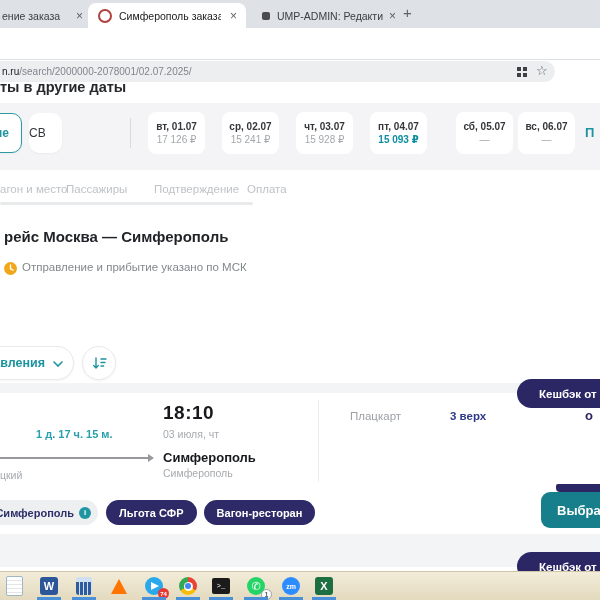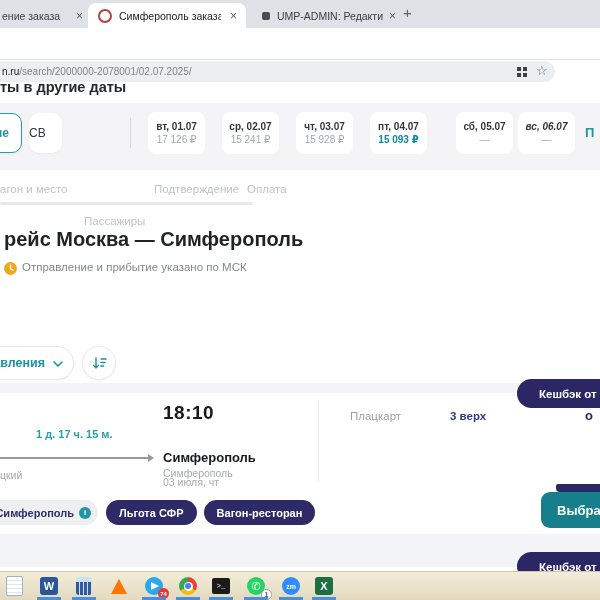--- a/index.html
+++ b/index.html
@@ -36,21 +36,21 @@
   .dday{font-size:10px;font-weight:600;color:#33363a;}
   .dprice{font-size:10px;color:#a3a7ab;margin-top:2px;}
   .dprice.hl{color:#0c8da0;font-weight:bold;}
   .morelink{left:585px;top:125px;font-size:13px;font-weight:600;color:#1b93a0;}
 
   
   .step{top:183px;font-size:11.5px;color:#bfc3c7;white-space:nowrap;}
   .stepline{left:0;top:202px;width:253px;height:3px;background:#e9eaeb;border-radius:2px;}
 
   
-  .ptitle{left:4px;top:228px;font-size:20px;font-weight:800;color:#1f2226;white-space:nowrap;}
+  .ptitle{left:4px;top:228px;font-size:15px;font-weight:800;color:#1f2226;white-space:nowrap;}
   .notice{left:22px;top:261px;font-size:11.5px;color:#83888d;}
   .clock{left:4px;top:262px;}
 
   
   .fchip{left:-58px;top:346px;width:132px;height:34px;background:#fff;border:1px solid #e7e9ea;
          border-radius:17px;box-shadow:0 1px 3px rgba(0,0,0,.05);box-sizing:border-box;}
   .fchip span{position:absolute;right:28px;top:9px;font-size:12.5px;font-weight:600;color:#1b93a0;}
   .fchip svg{position:absolute;right:10px;top:14px;}
   .sortbtn{left:82px;top:346px;width:34px;height:34px;border-radius:50%;background:#fff;
            border:1px solid #e7e9ea;box-sizing:border-box;display:flex;align-items:center;justify-content:center;
@@ -62,21 +62,21 @@
   .badge{height:29px;background:#2b2764;border-radius:15px;color:#fff;font-size:11.5px;font-weight:bold;
          display:flex;align-items:center;padding:0 14px 0 22px;box-sizing:border-box;white-space:nowrap;}
   .badge1{left:517px;top:379px;width:110px;}
   .badge2{left:517px;top:552px;width:110px;}
   .duration{left:36px;top:428px;font-size:11px;font-weight:bold;color:#27a0ad;}
   .routeline{left:-20px;top:457px;width:168px;height:2px;background:#97999c;}
   .routearrow{left:148px;top:454px;width:0;height:0;border-left:6px solid #97999c;
               border-top:4px solid transparent;border-bottom:4px solid transparent;}
   .depstation{left:0;top:469px;font-size:10.5px;color:#a6aaae;}
   .arrtime{left:163px;top:402px;font-size:19px;font-weight:800;color:#17191d;letter-spacing:.5px;}
-  .arrdate{left:163px;top:428px;font-size:10.5px;color:#a6aaae;margin-top:48px;}
+  .arrdate{left:163px;top:428px;font-size:10.5px;color:#a6aaae;}
   .arrcity{left:163px;top:450px;font-size:13px;font-weight:800;color:#17191d;}
   .arrstation{left:163px;top:467px;font-size:10.5px;color:#a6aaae;}
   .cardvdiv{left:318px;top:400px;width:1px;height:82px;background:#ececee;}
   .classname{left:350px;top:410px;font-size:11.5px;color:#9da1a5;}
   .seats{left:450px;top:410px;font-size:11.5px;font-weight:600;color:#2e3a87;}
   .pricefrom{left:585px;top:408px;font-size:13px;font-weight:800;color:#2b2764;}
   .routepill{left:-60px;top:500px;width:158px;height:25px;background:#edeff0;border-radius:13px;
              display:flex;align-items:center;justify-content:flex-end;gap:5px;padding-right:7px;box-sizing:border-box;}
   .routepill .txt{font-size:11px;font-weight:600;color:#2d3069;white-space:nowrap;}
   .infoicon{width:12px;height:12px;border-radius:50%;background:#2196a3;color:#fff;font-size:8px;
@@ -176,28 +176,28 @@
     <span class="dprice">15 928 ₽</span>
   </div>
   <div class="abs dcard" style="left:370px;">
     <span class="dday">пт, 04.07</span>
     <span class="dprice hl">15 093 ₽</span>
   </div>
   <div class="abs dcard" style="left:456px;">
     <span class="dday">сб, 05.07</span>
     <span class="dprice">—</span>
   </div>
-  <div class="abs dcard" style="left:518px;font-style:italic;">
+  <div class="abs dcard" style="left:518px;">
     <span class="dday">вс, 06.07</span>
     <span class="dprice">—</span>
   </div>
   <div class="abs morelink">П</div>
 
   <span class="abs step" style="left:0;">агон и место</span>
-  <span class="abs step" style="left:84px;margin-top:32px;">Пассажиры</span>
+  <span class="abs step" style="left:66px;">Пассажиры</span>
   <span class="abs step" style="left:154px;">Подтверждение</span>
   <span class="abs step" style="left:247px;">Оплата</span>
   <div class="abs stepline"></div>
 
   <div class="abs ptitle">рейс Москва — Симферополь</div>
   <svg class="abs clock" width="13" height="13" viewBox="0 0 13 13">
     <circle cx="6.5" cy="6.5" r="6.5" fill="#f2a71b"></circle>
     <path d="M6.5 3v3.8l2.5 1.3" stroke="#fff" stroke-width="1.4" fill="none" stroke-linecap="round"></path>
   </svg>
   <div class="abs notice">Отправление и прибытие указано по МСК</div>

